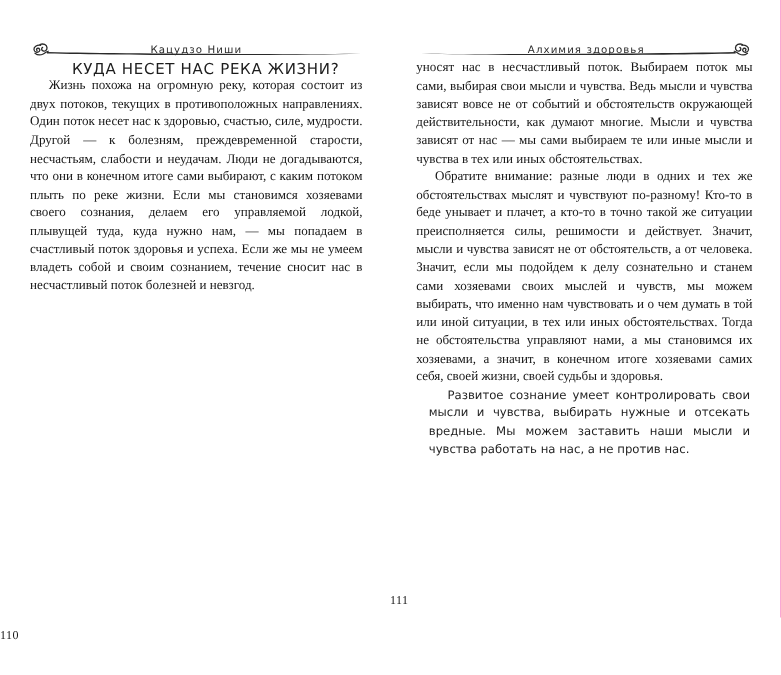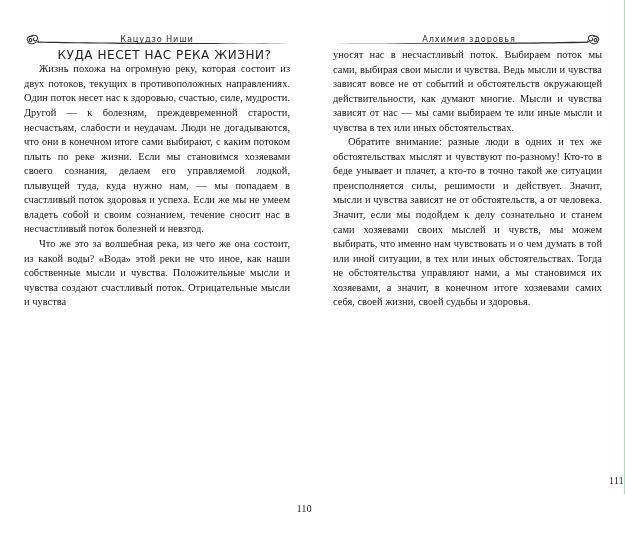--- a/index.html
+++ b/index.html
@@ -13,21 +13,21 @@
     height: 540px;
     overflow: hidden;
     font-family: "Liberation Serif", serif;
     color: #1a1a1a;
   }
 
   .spread {
     position: relative;
     width: 625px;
     height: 494px;
-    background: #86efac;
+    background: #f9a8d4;
     display: flex;
   }
 
   .page {
     position: relative;
     width: 312px;
     height: 540px;
     box-sizing: border-box;
     background: #ffffff;
   }
@@ -100,21 +100,21 @@
     margin: 15px 0 15px 0;
     padding: 0 2px 0 10px;
     text-indent: 16px;
   }
 
   
   .folio {
     position: absolute;
     left: 0;
     right: 0;
-    text-align: right;
+    text-align: left;
     font-family: "Liberation Serif", serif;
     font-size: 9.6px;
     color: #1a1a1a;
     letter-spacing: 0.4px;
     margin-top: 32px;
   }
   .folio-left  { bottom: 26px; }
   .folio-right { bottom: 54px; }
 
   .clip-left {
@@ -141,21 +141,20 @@
           <path d="M13.5 9.6 C70 10.9 190 11.5 265 11.0 C190 12.6 70 12.3 13.5 10.8 Z" fill="#2a2a2a" stroke="none"></path>
         </svg>
       </div>
     </div>
 
     <div class="body">
 
       <p class="section-title">КУДА НЕСЕТ НАС РЕКА ЖИЗНИ?</p>
 
       <p>Жизнь похожа на огромную реку, которая состоит из двух потоков, текущих в противоположных направлениях. Один поток несет нас к здоровью, счастью, силе, мудрости. Другой — к болезням, преждевременной старости, несчастьям, слабости и неудачам. Люди не догадываются, что они в конечном итоге сами выбирают, с каким потоком плыть по реке жизни. Если мы становимся хозяевами своего сознания, делаем его управляемой лодкой, плывущей туда, куда нужно нам, — мы попадаем в счастливый поток здоровья и успеха. Если же мы не умеем владеть собой и своим сознанием, течение сносит нас в несчастливый поток болезней и невзгод.</p>
-      <p>Что же это за волшебная река, из чего же она состоит, из какой воды? «Вода» этой реки не что иное, как наши собственные мысли и чувства. Положительные мысли и чувства создают счастливый поток. Отрицательные мысли и чувства</p>
     </div>
 
     <div class="folio folio-left">110</div>
   </div>
 
   <div class="page page-right">
 
     <div class="runhead">
       <div class="runhead-text">Алхимия здоровья</div>
       <div class="rule-wrap">
@@ -168,19 +167,20 @@
           </g>
         </svg>
       </div>
     </div>
 
     <div class="body clip-left">
       <p class="cont">уносят нас в несчастливый поток. Выбираем поток мы сами, выбирая свои мысли и чувства. Ведь мысли и чувства зависят вовсе не от событий и обстоятельств окружающей действительности, как думают многие. Мысли и чувства зависят от нас — мы сами выбираем те или иные мысли и чувства в тех или иных обстоятельствах.</p>
 
       <p>Обратите внимание: разные люди в одних и тех же обстоятельствах мыслят и чувствуют по-разному! Кто-то в беде унывает и плачет, а кто-то в точно такой же ситуации преисполняется силы, решимости и действует. Значит, мысли и чувства зависят не от обстоятельств, а от человека. Значит, если мы подойдем к делу сознательно и станем сами хозяевами своих мыслей и чувств, мы можем выбирать, что именно нам чувствовать и о чем думать в той или иной ситуации, в тех или иных обстоятельствах. Тогда не обстоятельства управляют нами, а мы становимся их хозяевами, а значит, в конечном итоге хозяевами самих себя, своей жизни, своей судьбы и здоровья.</p>
 
+      <p class="callout">Развитое сознание умеет контролировать свои мысли и чувства, выбирать нужные и отсекать вредные. Мы можем заставить наши мысли и чувства работать на нас, а не против нас.</p>
 
     </div>
 
     <div class="folio folio-right">111</div>
   </div>
 
 </div>
 
 </body></html>

